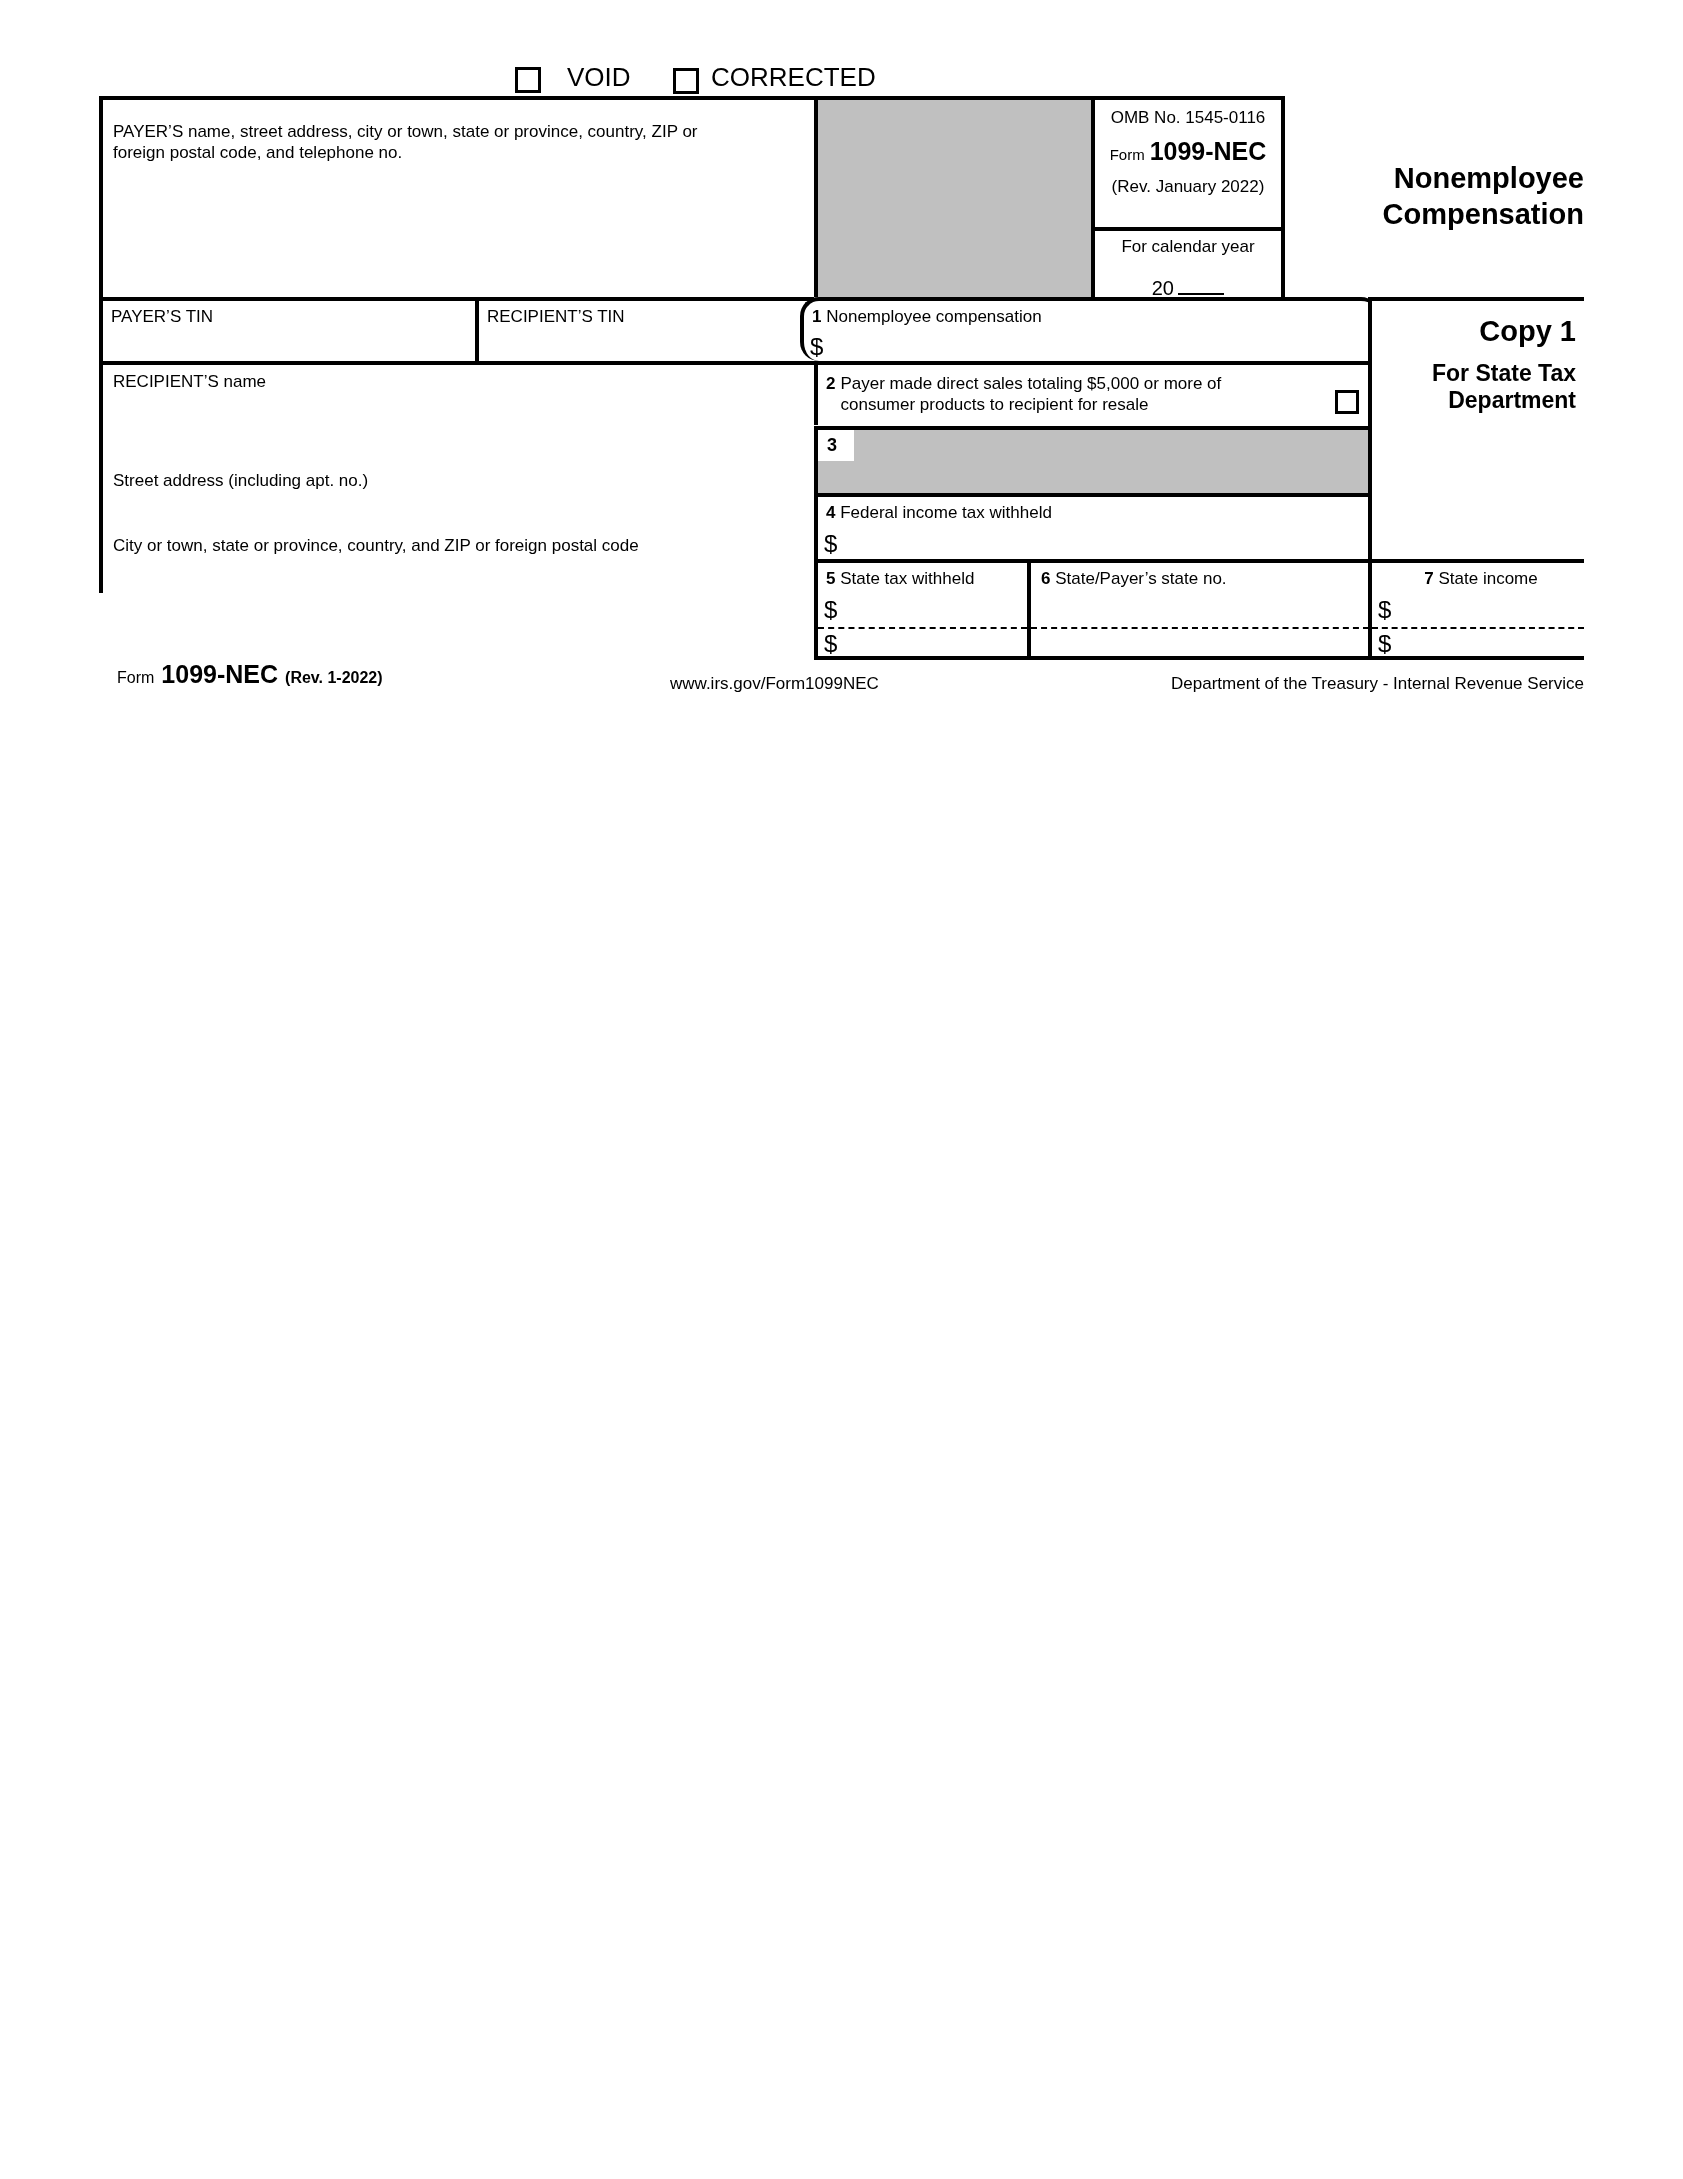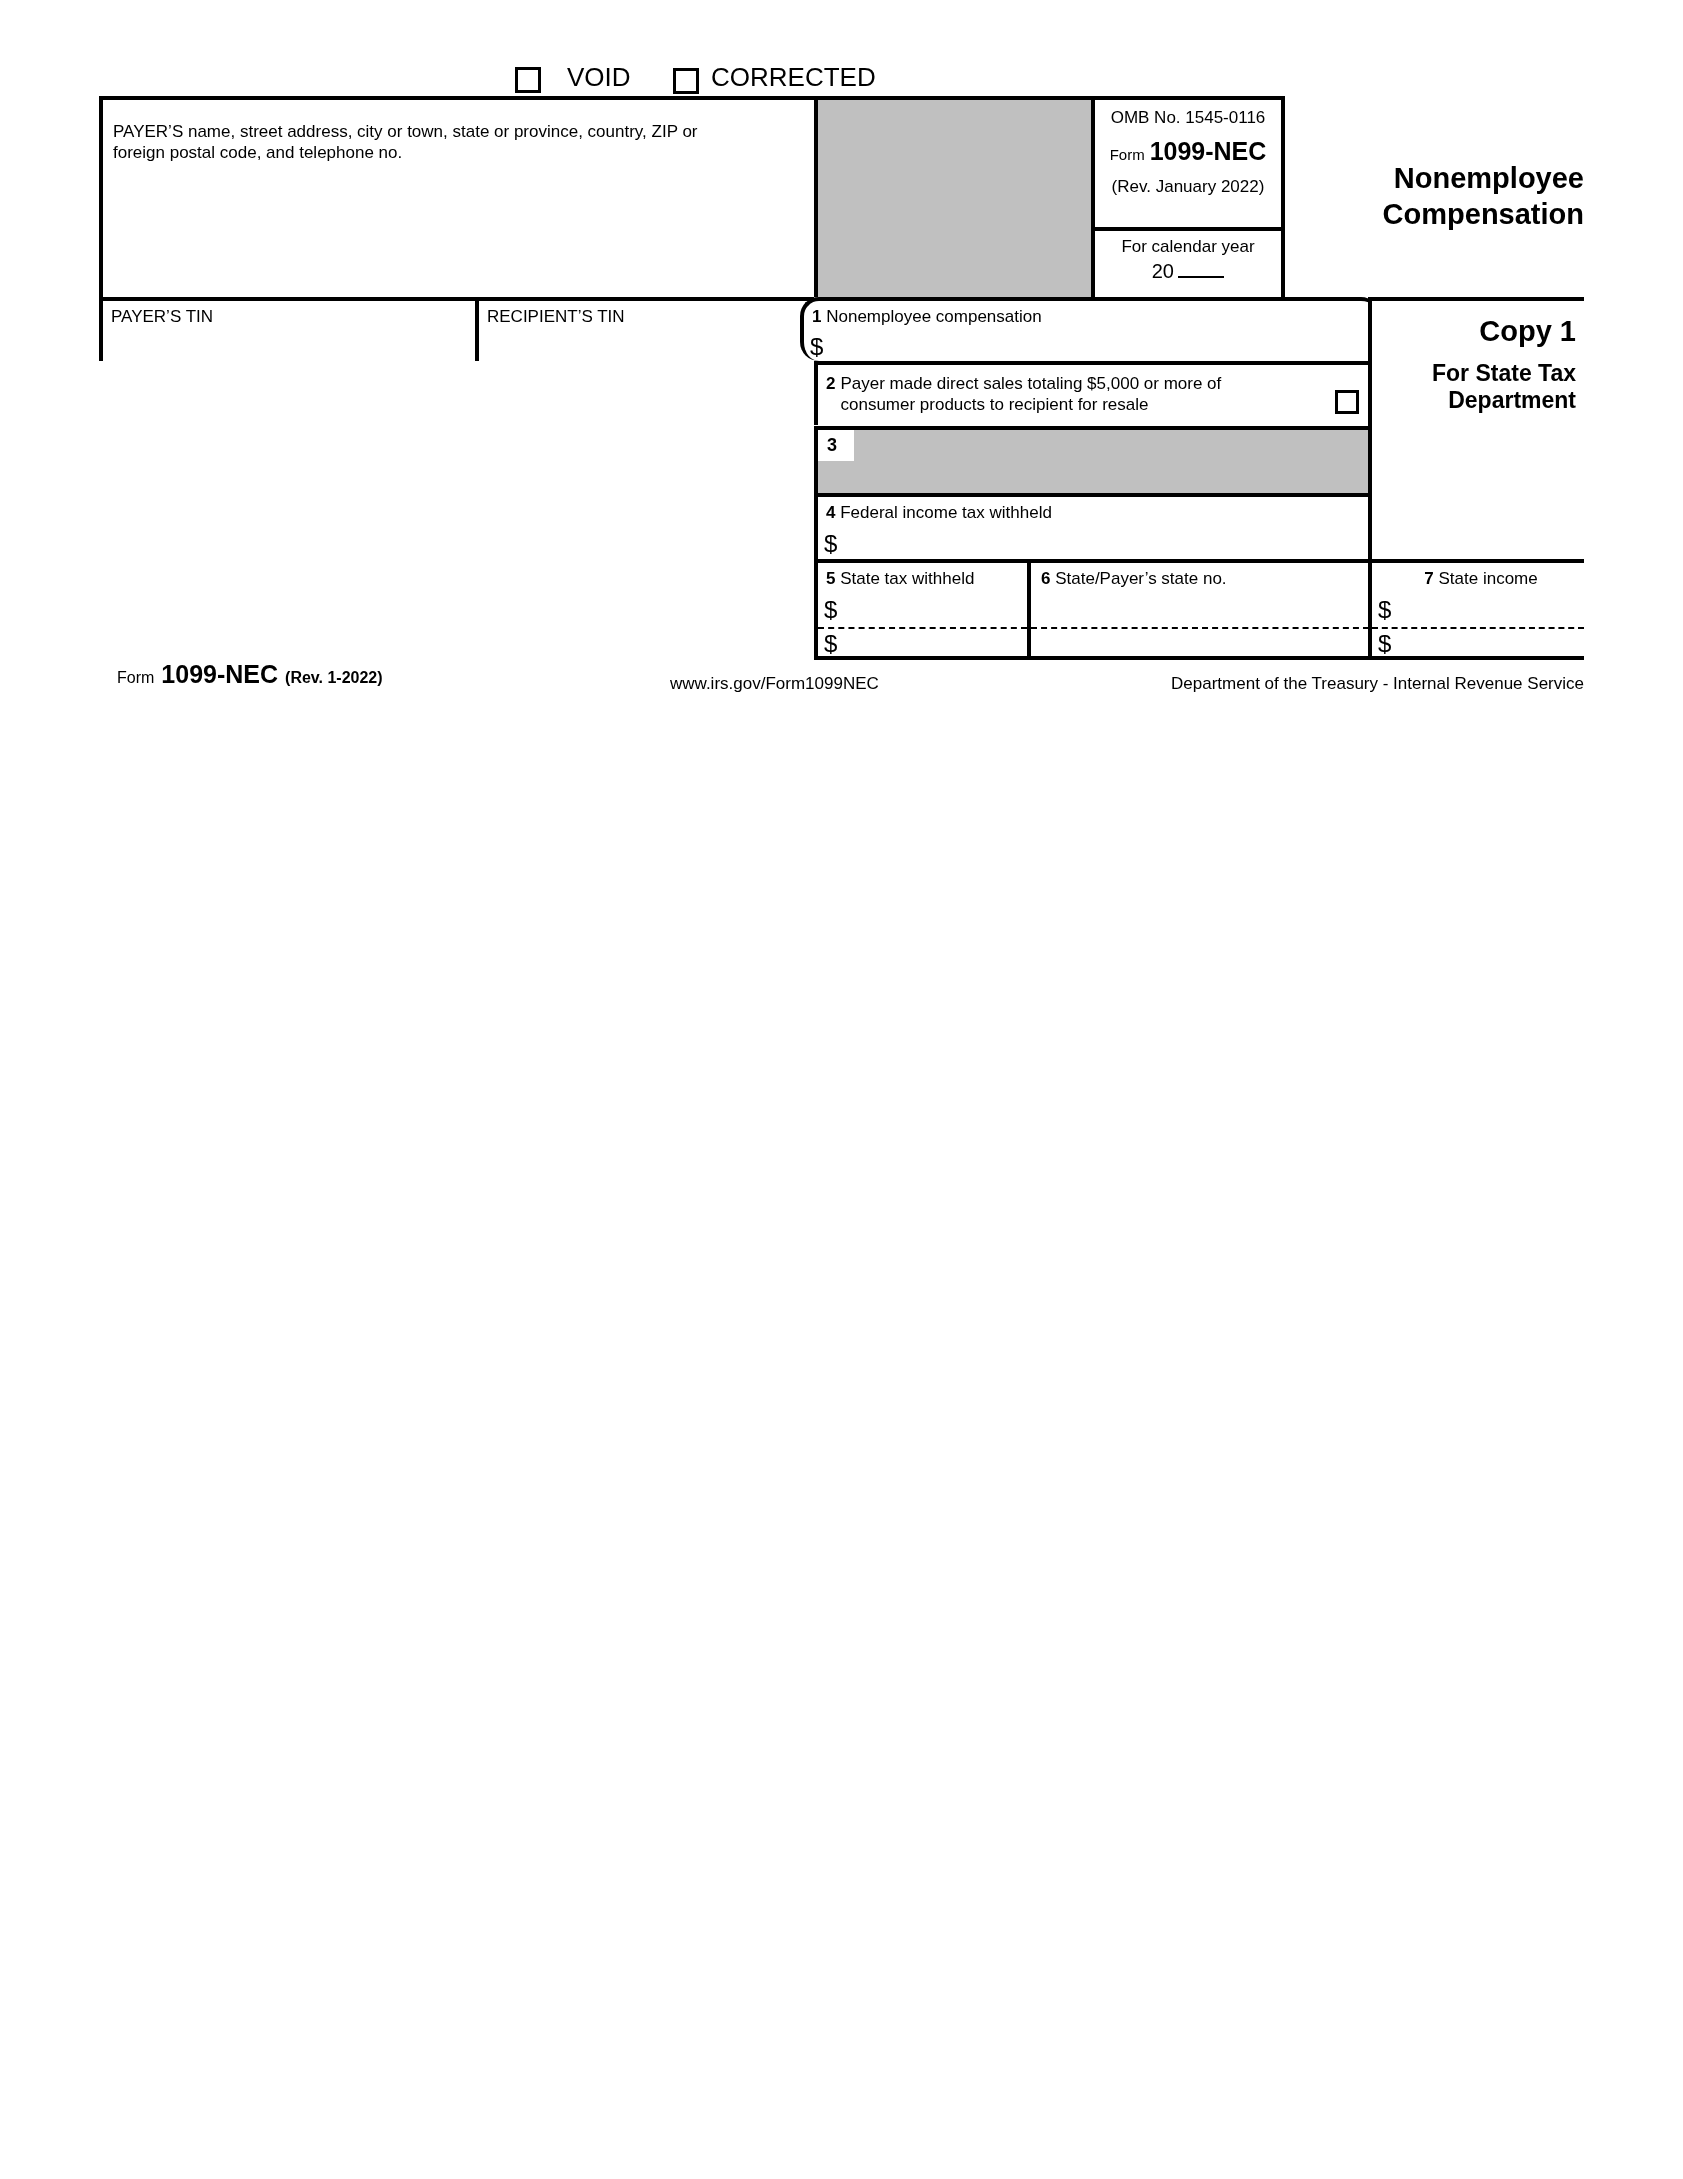--- a/index.html
+++ b/index.html
@@ -48,21 +48,21 @@
     <div class="ombline" style="margin-top:8px;">OMB No. 1545-0116</div>
     <div style="display:flex;justify-content:center;align-items:baseline;gap:5px;margin-top:9px;">
       <span style="font-size:15px;">Form</span>
       <span style="font-size:25px;font-weight:bold;">1099-NEC</span>
     </div>
     <div class="ombline" style="margin-top:11px;">(Rev. January 2022)</div>
   </div>
 
   <div class="cell bl br" style="left:1091px;top:231px;width:194px;height:66px;">
     <div class="ombline" style="margin-top:6px;">For calendar year</div>
-    <div style="text-align:center;margin-top:1px;">
+    <div style="text-align:center;margin-top:18px;">
       <span style="font-size:20px;">20</span>
       <span class="blank-underline"></span>
     </div>
   </div>
 
   <div class="titleblock">
     <div>Nonemployee</div>
     <div>Compensation</div>
   </div>
 
@@ -96,20 +96,25 @@
   </div>
 
   <div class="cell bt bl" style="left:814px;top:493px;width:554px;height:66px;">
     <div class="labelrow lbl">
       <span class="num">4</span>
       <span>Federal income tax withheld</span>
     </div>
     <span class="dollar" style="left:6px;bottom:2px;">$</span>
   </div>
 
+  <div class="cell bt bl" style="left:99px;top:361px;width:715px;height:232px;">
+    <div class="lbl" style="position:absolute;left:10px;top:6px;">RECIPIENT’S name</div>
+    <div class="lbl" style="position:absolute;left:10px;top:105px;">Street address (including apt. no.)</div>
+    <div class="lbl" style="position:absolute;left:10px;top:170px;">City or town, state or province, country, and ZIP or foreign postal code</div>
+  </div>
 
 
   <div class="cell bt bl bb" style="left:814px;top:559px;width:213px;height:101px;">
     <div class="labelrow lbl">
       <span class="num">5</span>
       <span>State tax withheld</span>
     </div>
     <span class="dollar" style="left:6px;top:34px;">$</span>
     <div class="dashed" style="top:64px;"></div>
     <span class="dollar" style="left:6px;top:68px;">$</span>

